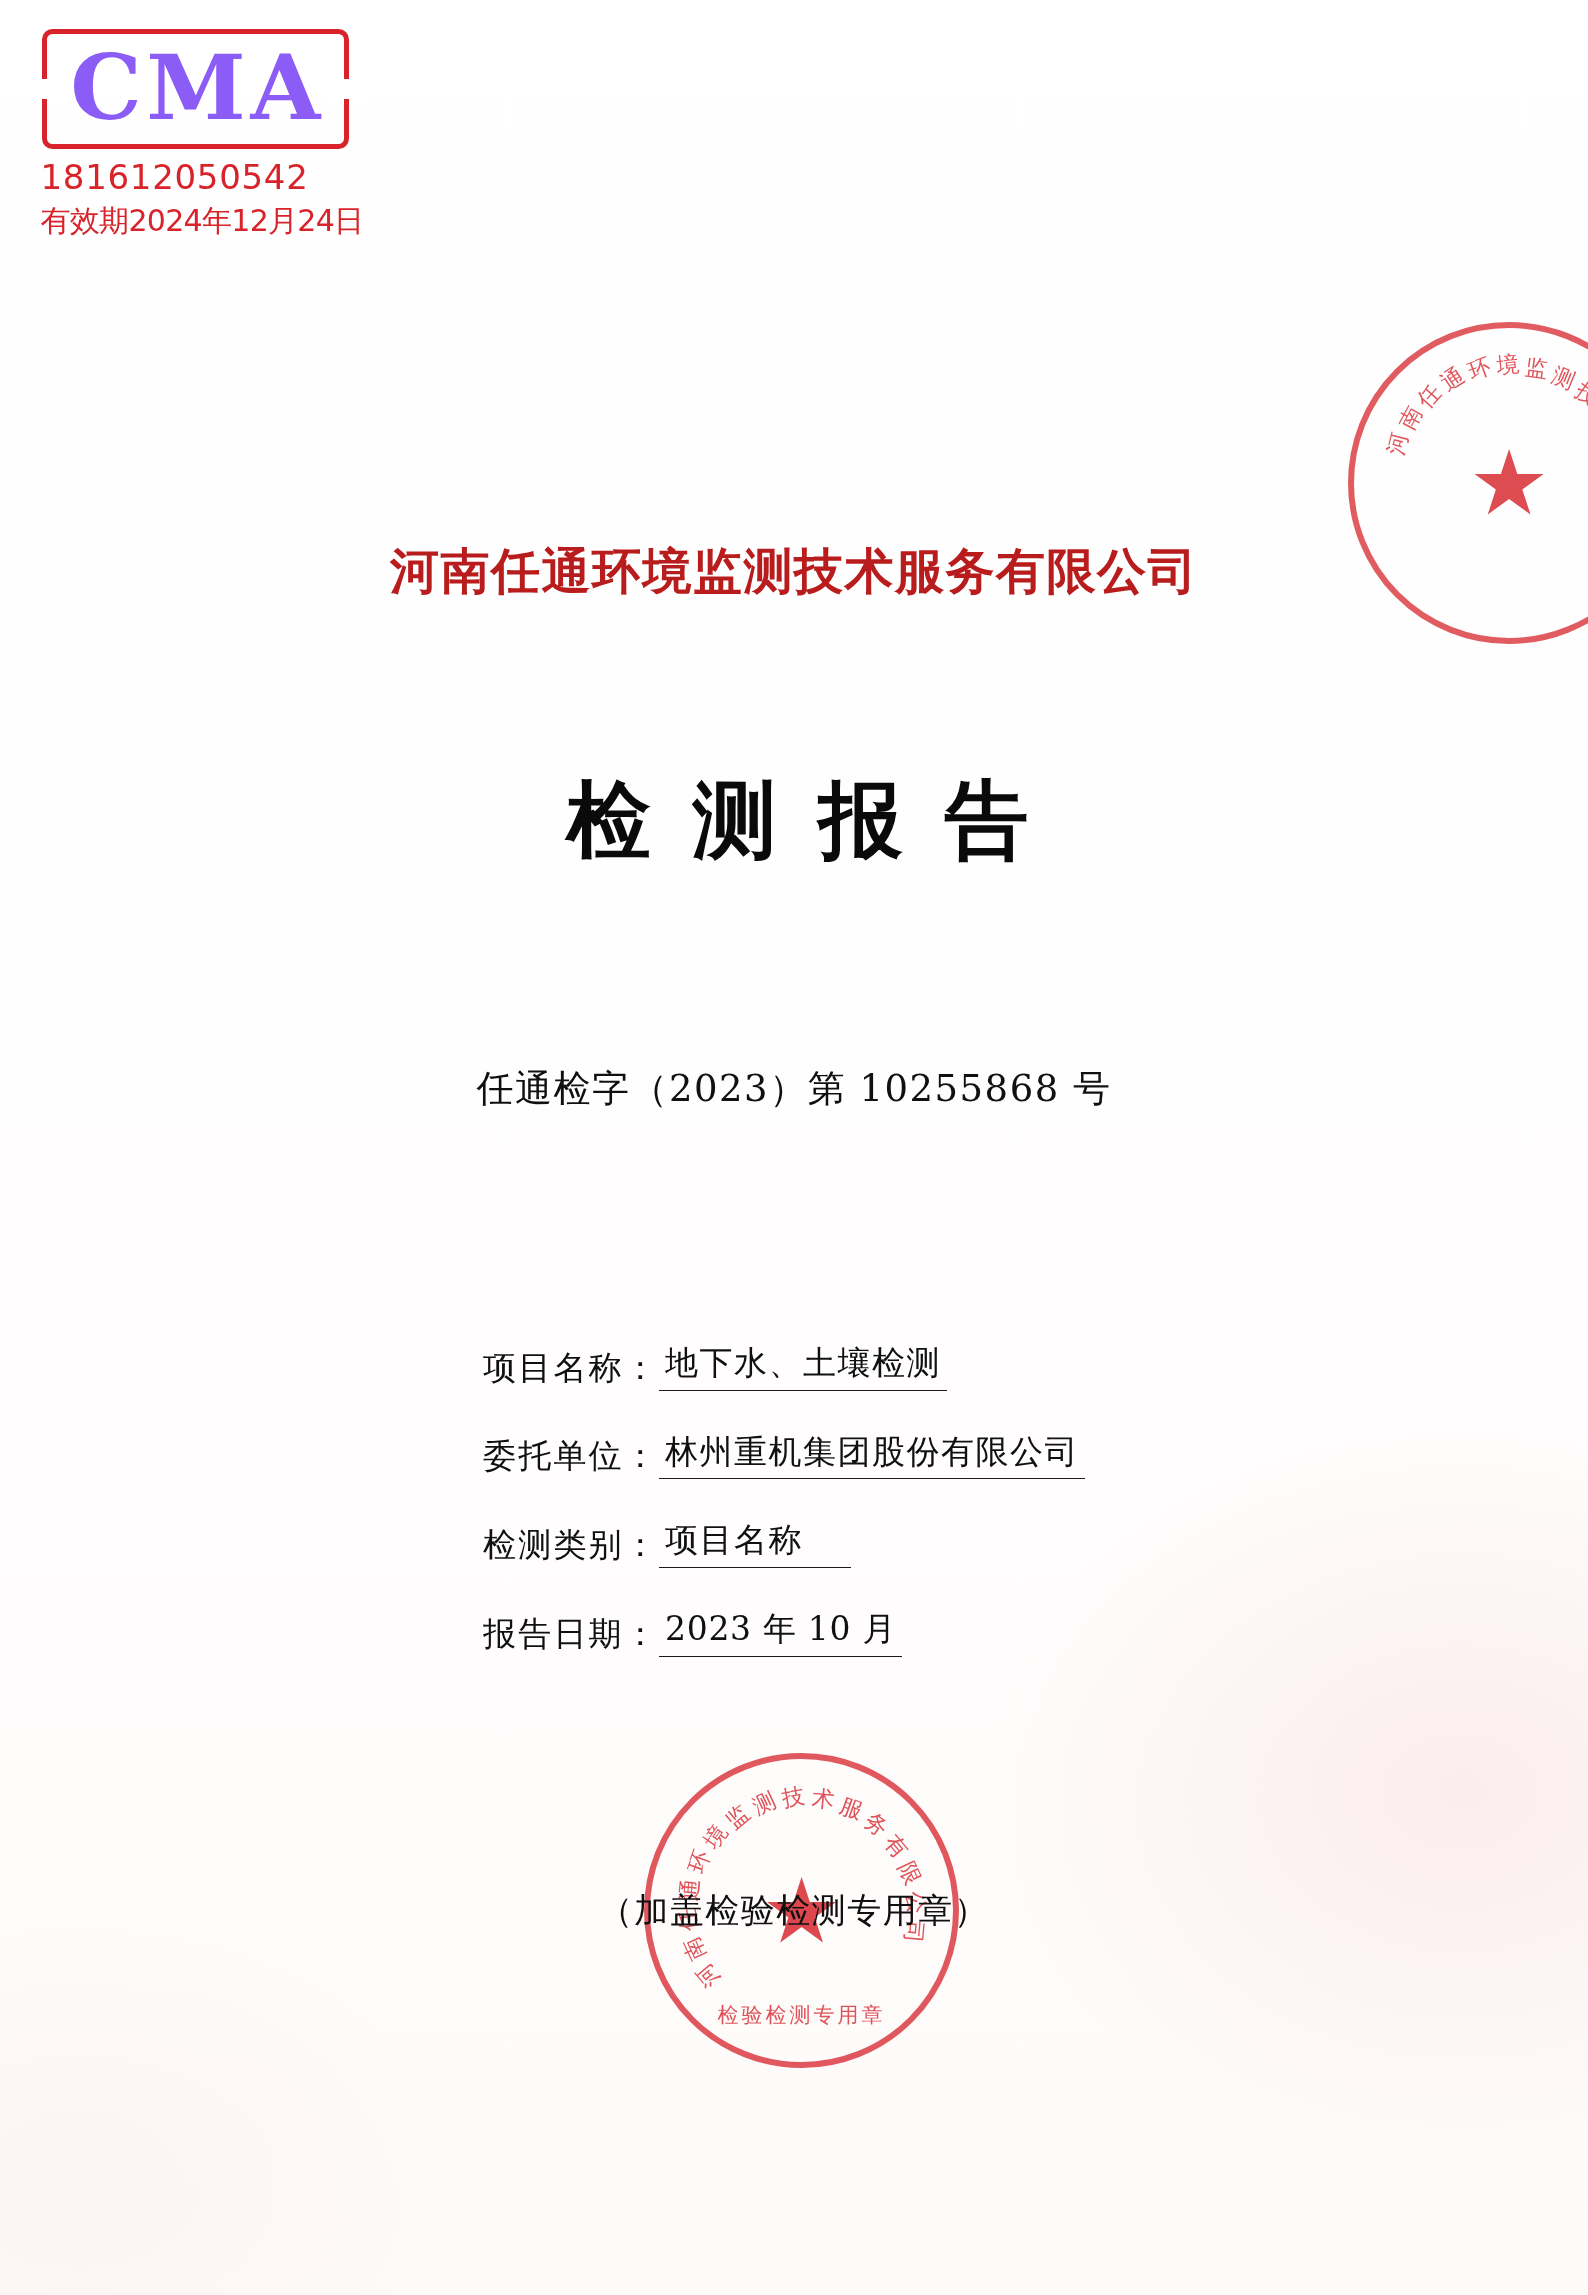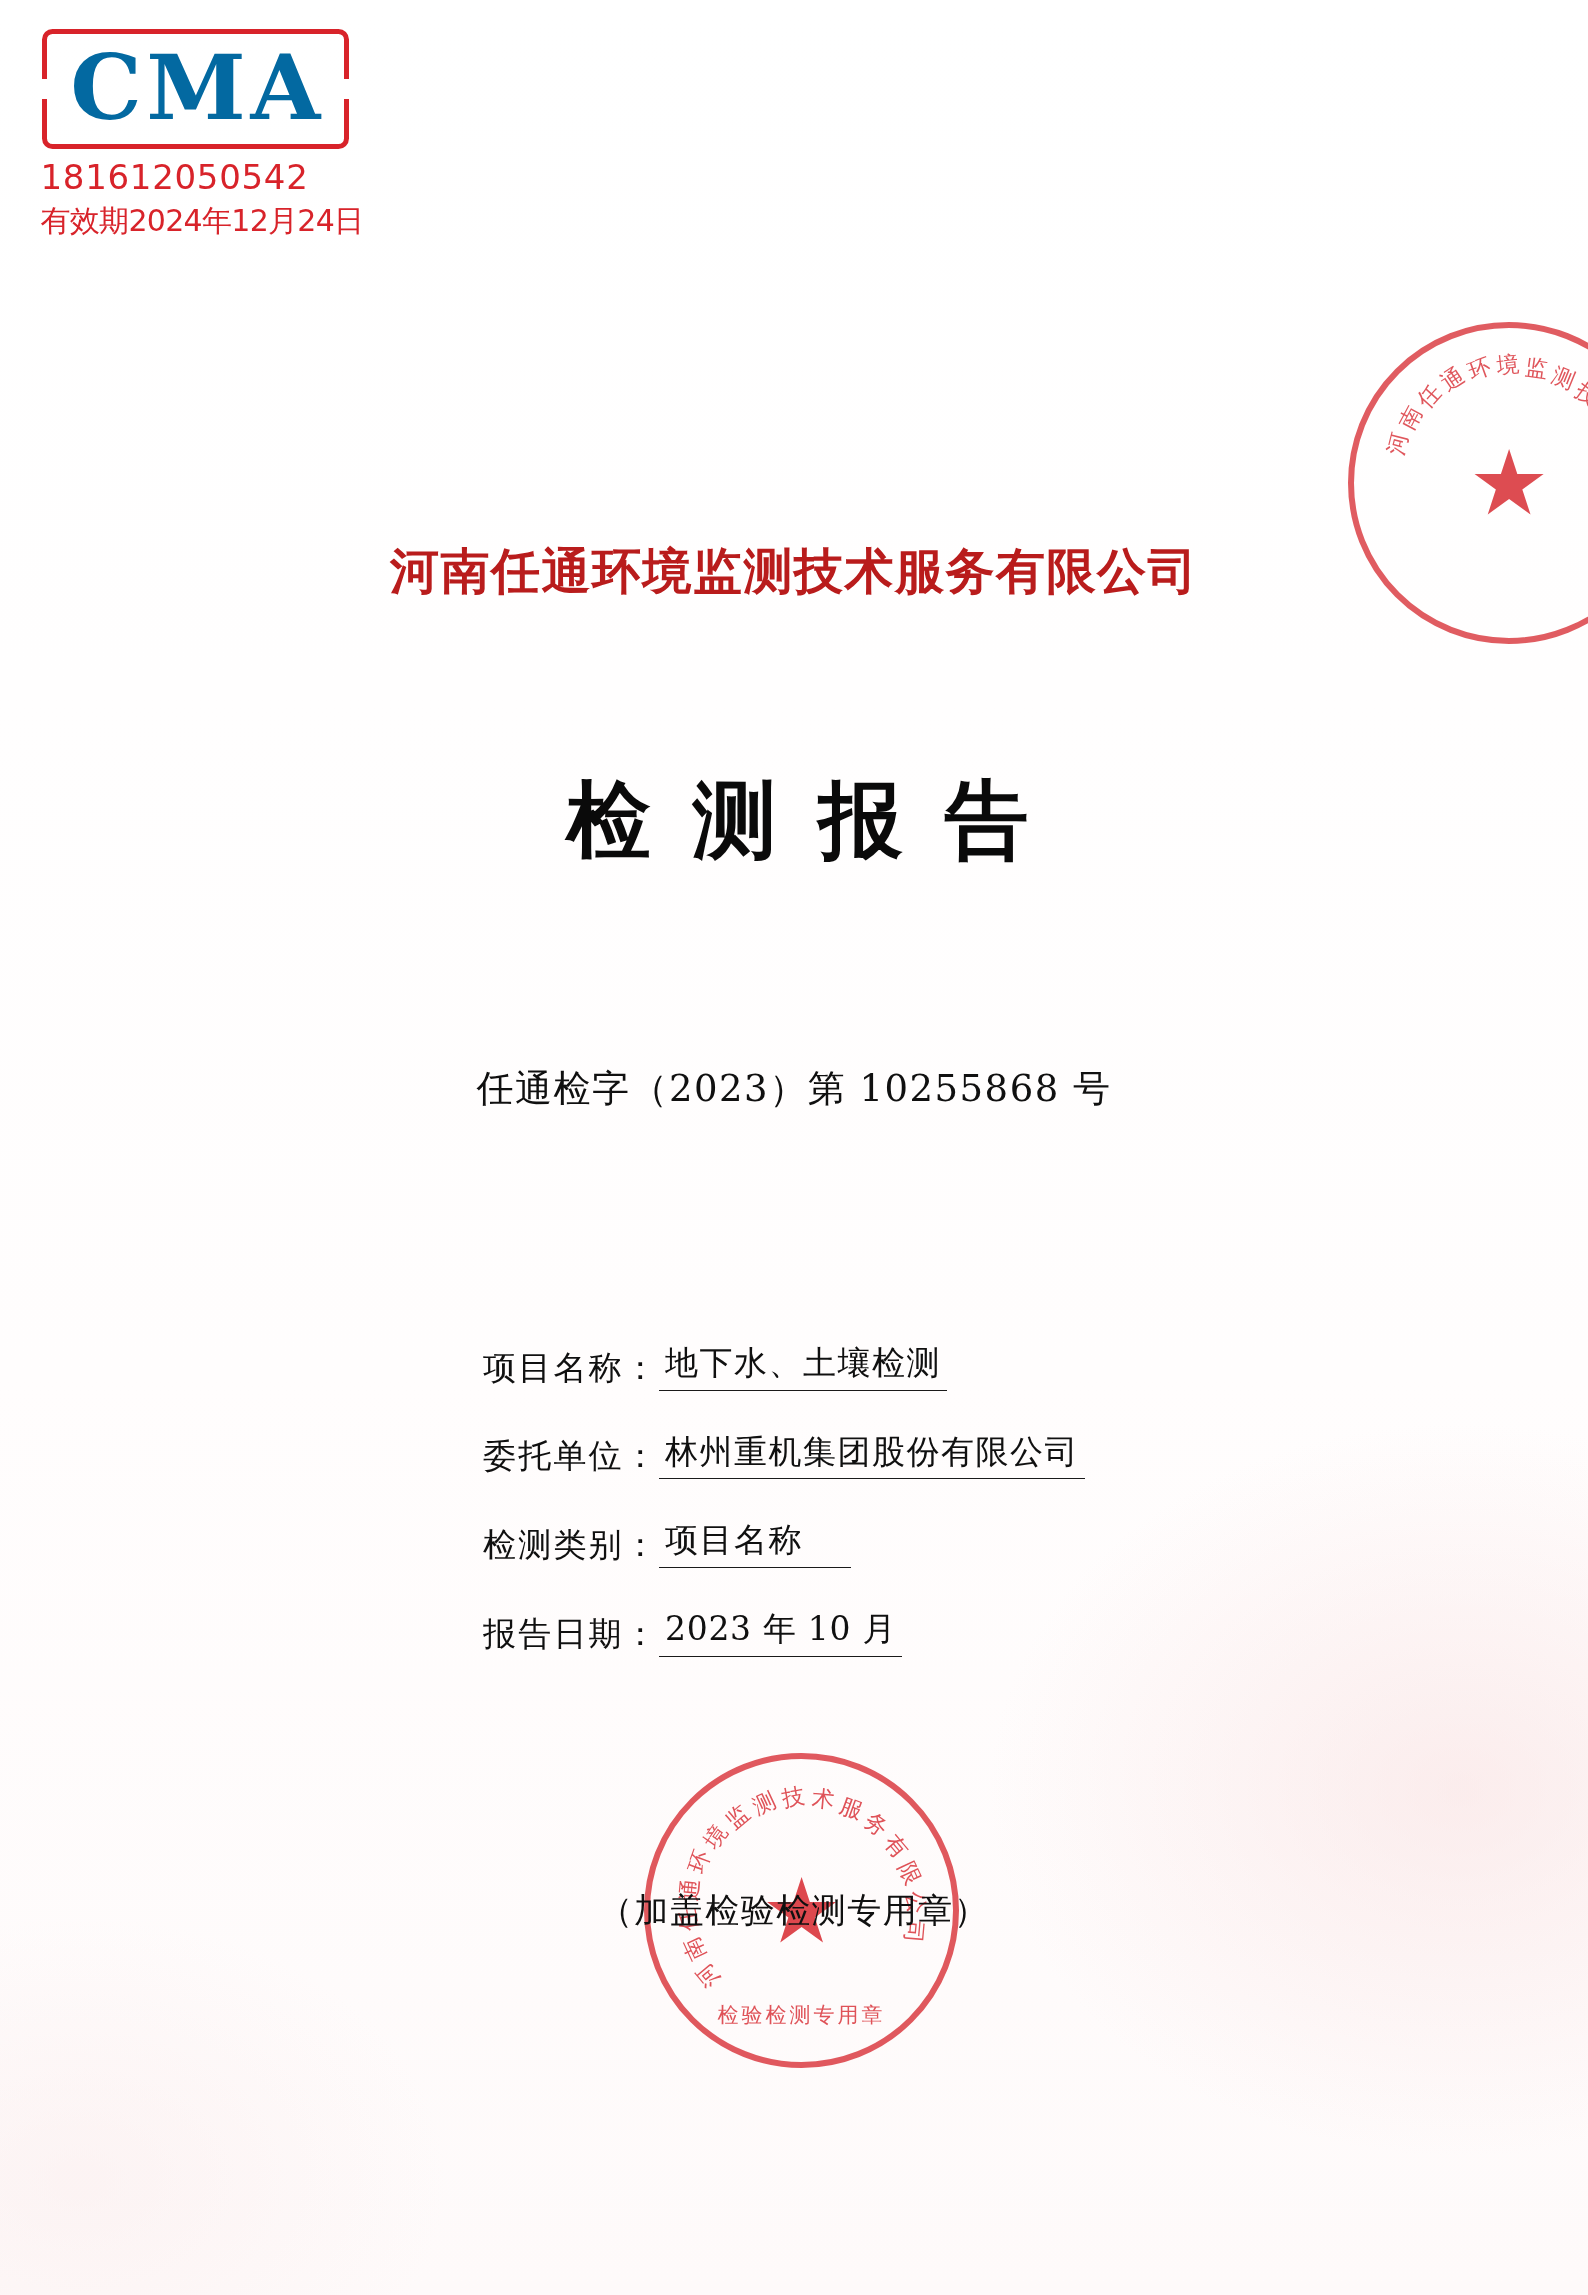--- a/index.html
+++ b/index.html
@@ -49,21 +49,21 @@
     position: absolute;
     left: 34px;
     top: 13.5px;
     width: 270px;
     height: 105px;
     font-family: "DejaVu Serif", "Liberation Serif", serif;
     font-weight: bold;
     font-size: 90px;
     letter-spacing: 4.5px;
     line-height: 105px;
-    color: #0369a1;
+    color: #8b5cf6;
     text-align: center;
     white-space: nowrap;
   }
   .cma-notch {
     position: absolute;
     background: #ffffff;
     width: 31px;
     height: 19.5px;
   }
   .cma-notch.left  { left: 8.2px;  top: 58px; }

